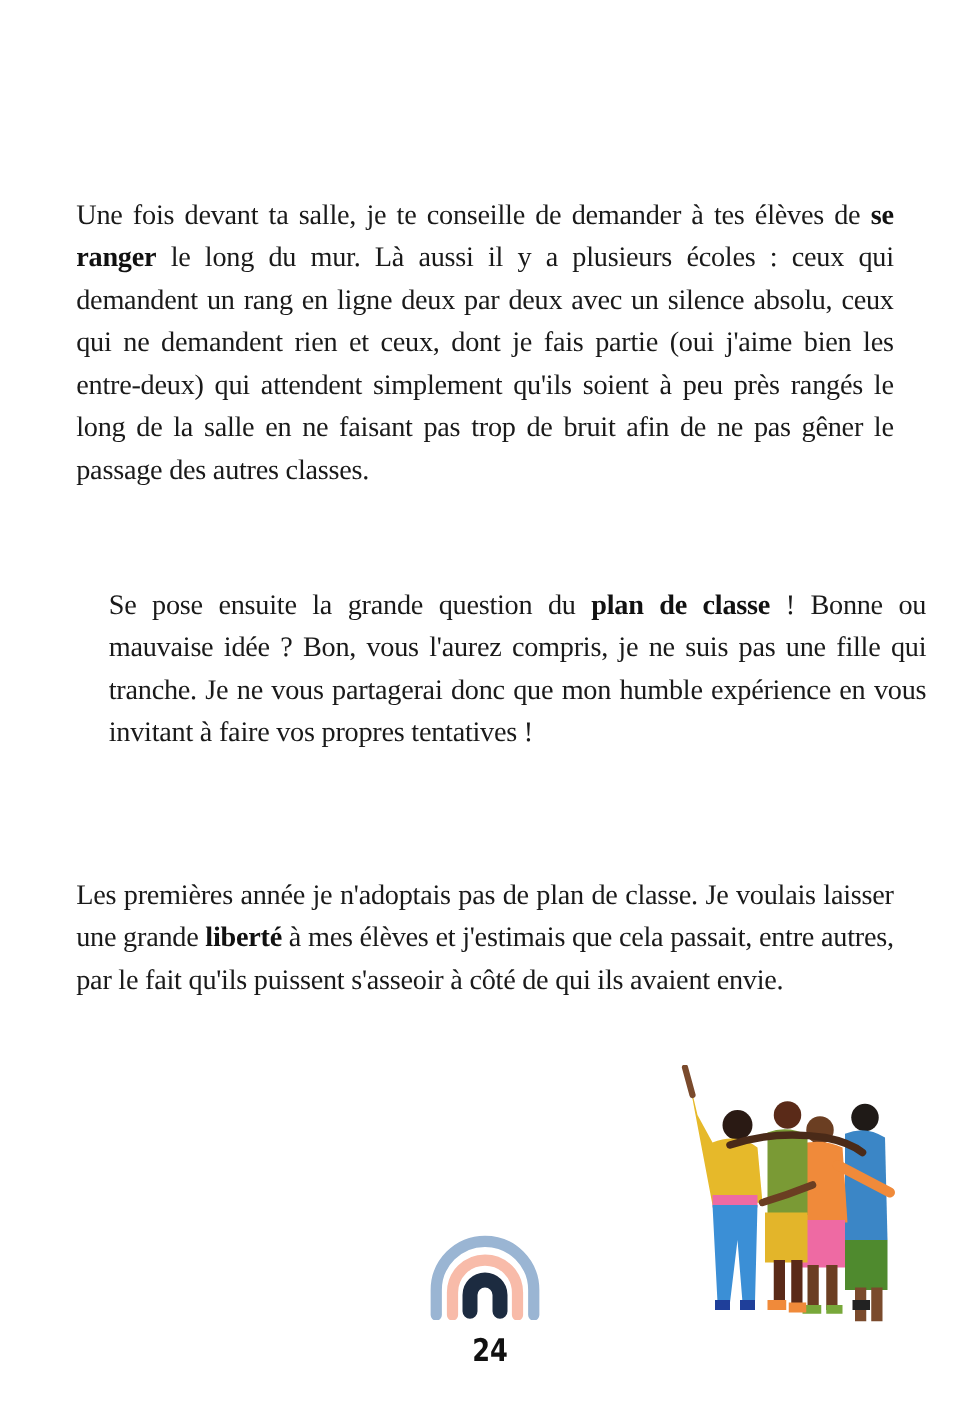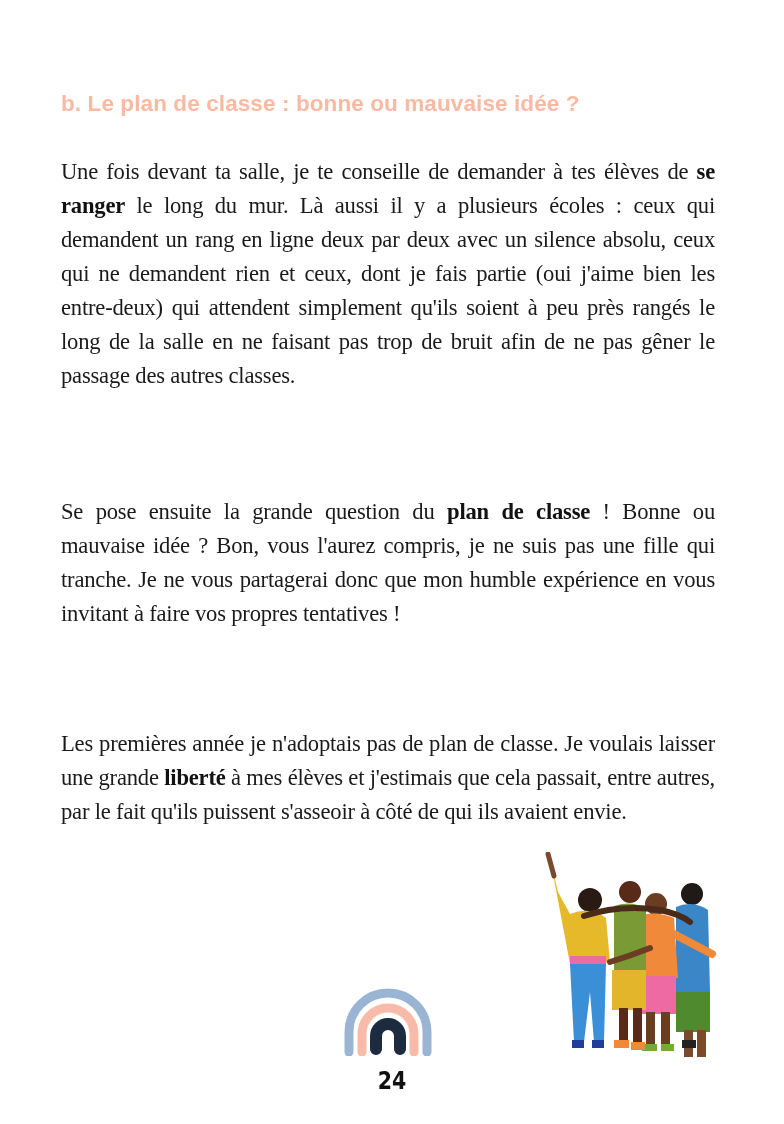--- a/index.html
+++ b/index.html
@@ -13,36 +13,35 @@
   }
   .para {
     position: absolute; left: 61px; width: 654px;
     font-family: Liberation Serif, serif;
     font-size: 22.6px; line-height: 34px; color: #1a1a1a;
     text-align: justify; margin: 0;
     letter-spacing: -0.2px;
   }
   .para b { font-weight: bold; color: #111; }
   .p1 { top: 155px; }
-  .p2 { top: 495px; }
-  .p3 { top: 699px; margin-top: 28px; }
+  .p2 { top: 467px; margin-left: 26px; }
+  .p3 { top: 699px; }
   .rainbow { position: absolute; left: 342px; top: 986px; width: 92px; height: 70px; }
   .page-number {
     position: absolute; left: 0; width: 784px; top: 1066px; text-align: center;
     font-family: "DejaVu Sans", sans-serif; font-weight: bold; font-size: 25px;
     color: #111; letter-spacing: 0px; transform: scaleX(0.82);
   }
   .friends { position: absolute; left: 540px; top: 852px; width: 185px; height: 205px; }
 </style>
 </head>
 <body>
 
 <div class="page">
 
-  <div class="heading">b. Le plan de classe : bonne ou mauvaise idée ?</div>
 
   <p class="para p1"><span>Une fois devant ta salle, je te conseille de demander à tes élèves de </span><b>se ranger</b><span> le long du mur. Là aussi il y a plusieurs écoles : ceux qui demandent un rang en ligne deux par deux avec un silence absolu, ceux qui ne demandent rien et ceux, dont je fais partie (oui j'aime bien les entre-deux) qui attendent simplement qu'ils soient à peu près rangés le long de la salle en ne faisant pas trop de bruit afin de ne pas gêner le passage des autres classes.</span></p>
 
   <p class="para p2"><span>Se pose ensuite la grande question du </span><b>plan de classe</b><span> ! Bonne ou mauvaise idée ? Bon, vous l'aurez compris, je ne suis pas une fille qui tranche. Je ne vous partagerai donc que mon humble expérience en vous invitant à faire vos propres tentatives !</span></p>
 
   <p class="para p3"><span>Les premières année je n'adoptais pas de plan de classe. Je voulais laisser une grande </span><b>liberté</b><span> à mes élèves et j'estimais que cela passait, entre autres, par le fait qu'ils puissent s'asseoir à côté de qui ils avaient envie.</span></p>
 
   <svg class="rainbow" viewBox="0 0 92 70">
     <path d="M7 66 V46 A39 39 0 0 1 85 46 V66" fill="none" stroke="#9ab5d3" stroke-width="9" stroke-linecap="round"></path>
     <path d="M20 66 V48 A26 26 0 0 1 72 48 V66" fill="none" stroke="#f8bba9" stroke-width="9" stroke-linecap="round"></path>

